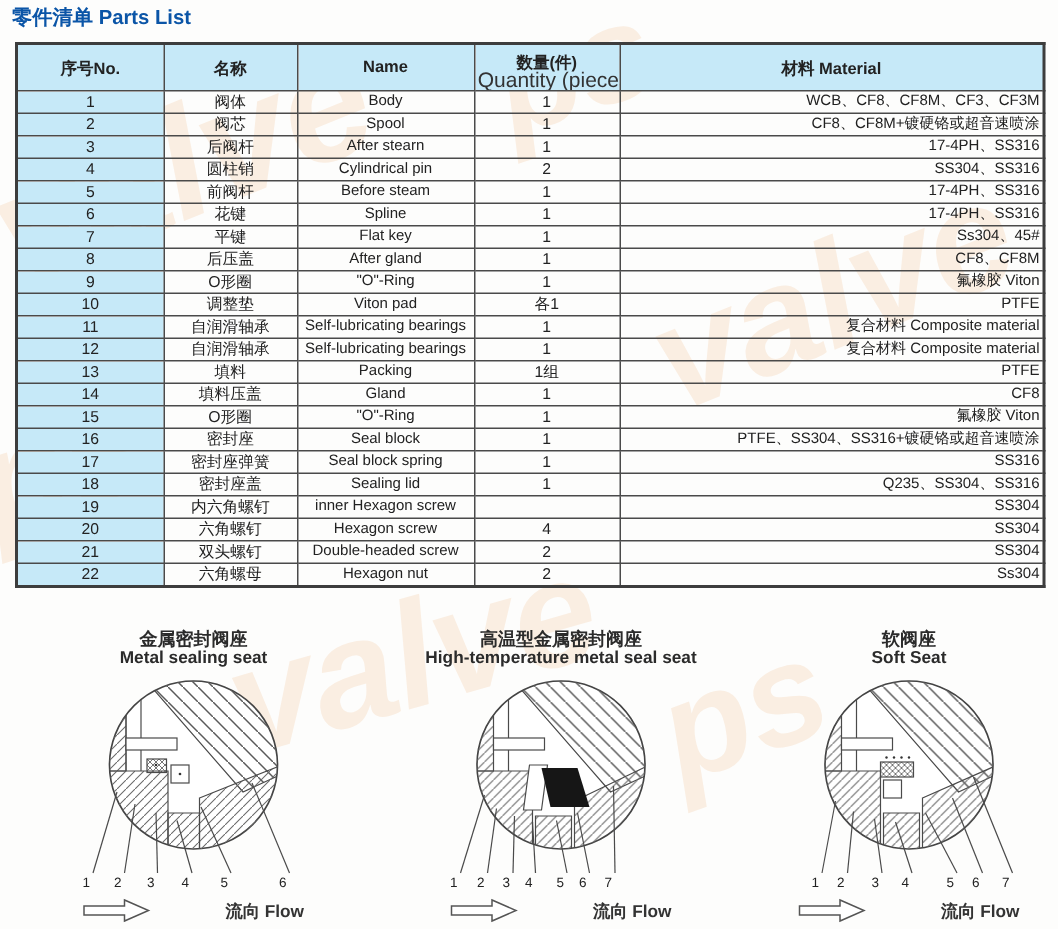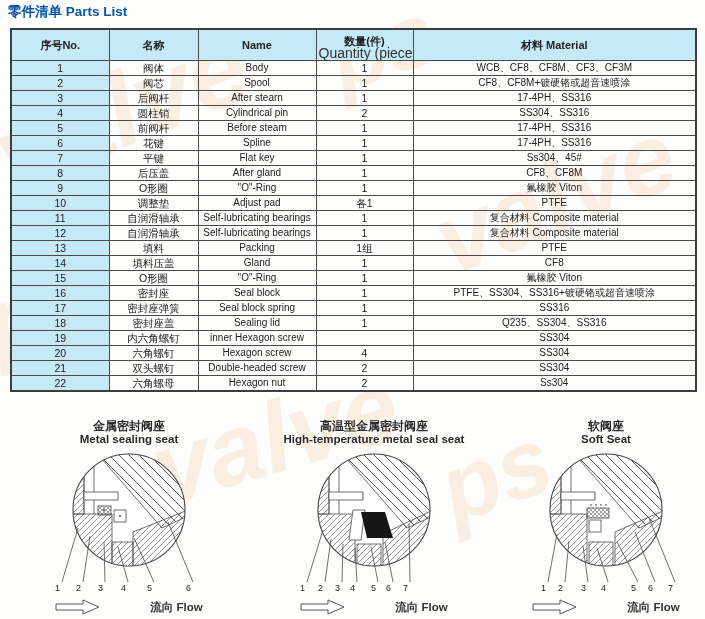--- a/index.html
+++ b/index.html
@@ -41,21 +41,21 @@
     padding:0 2px;white-space:nowrap;overflow:hidden;
   }
   table.parts{border:2px solid #3d3d3d;padding-left:44px;}
   table.parts thead th{
     background:#c6e9f8;font-weight:700;font-size:11px;height:30px;
   }
   .qty-sub{display:block;font-weight:400;font-size:14px;line-height:8px;color:#333;}
   table.parts tbody td{height:14px;line-height:14px;background:transparent;}
   table.parts tbody td.col0{background:#c6e9f8;}
   table.parts tbody td.col2{font-size:10px;margin-left:32px;}
-  table.parts tbody td.col4{font-size:10px;}
+  table.parts tbody td.col4{font-size:10px;text-align:right;}
   
   .diagrams{position:absolute;left:16px;top:419px;width:565px;height:200px;}
   .diagram{position:absolute;top:0;width:234px;text-align:center;}
   .diagram.d0{left:-4px;}
   .diagram.d1{left:241px;}
   .diagram.d2{left:473px;}
   .dg-title-zh{font-size:12px;font-weight:700;color:#2b2b2b;line-height:14px;}
   .dg-title-en{font-size:11.5px;font-weight:700;color:#2b2b2b;line-height:13px;}
   .diagram svg.section{display:block;margin:2px auto 0;}
   .leader{stroke:#4a4a4a;stroke-width:0.8;}
@@ -186,21 +186,21 @@
       <td class="col0">9</td>
       <td class="col1">O形圈</td>
       <td class="col2">"O"-Ring</td>
       <td class="col3">1</td>
       <td class="col4">氟橡胶 Viton</td>
     </tr>
 
     <tr>
       <td class="col0">10</td>
       <td class="col1">调整垫</td>
-      <td class="col2">Adjust pad</td>
+      <td class="col2">Viton pad</td>
       <td class="col3">各1</td>
       <td class="col4">PTFE</td>
     </tr>
 
     <tr>
       <td class="col0">11</td>
       <td class="col1">自润滑轴承</td>
       <td class="col2">Self-lubricating bearings</td>
       <td class="col3">1</td>
       <td class="col4">复合材料 Composite material</td>

